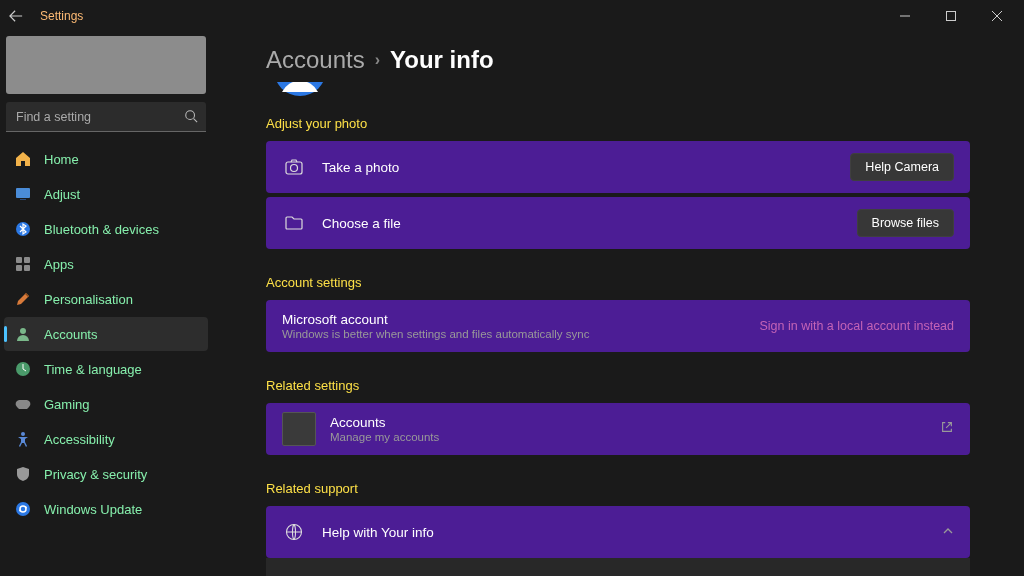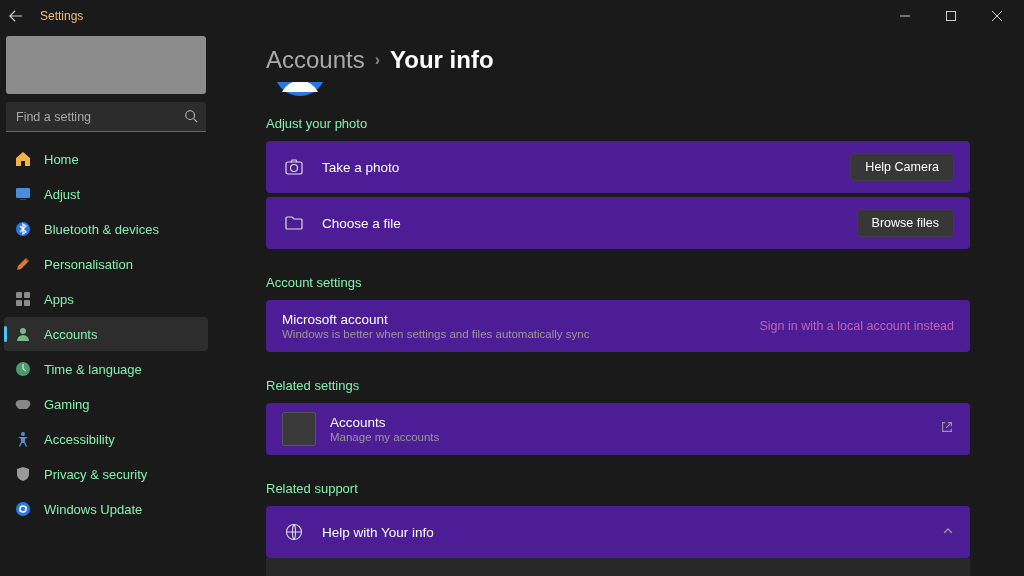--- a/index.html
+++ b/index.html
@@ -22,21 +22,21 @@
 .nav-item.active { background:#2d2d2d; }
 .nav-item.active::before { content:""; position:absolute; left:0; top:9px; bottom:9px; width:3px; background:#4cc2ff; border-radius:2px; }
 .nav-icon { width:18px; display:flex; align-items:center; justify-content:center; }
 .main { flex:1; padding:14px 54px 10px 54px; overflow:auto; }
 .main::-webkit-scrollbar { width:4px; } .main::-webkit-scrollbar-thumb { background:#444; }
 .breadcrumb { display:flex; align-items:center; gap:10px; font-size:24px; font-weight:600; margin-bottom:8px; }
 .bc-parent { color:#aaa; font-weight:500; }
 .bc-chevron { color:#888; font-size:16px; }
 .avatar-slice { width:52px; height:18px; overflow:hidden; margin-left:8px; margin-bottom:16px; }
 .avatar-slice svg { margin-top:-38px; }
-.section-label { font-size:13px; color:#86efac; margin:4px 0 10px 0; font-weight:400; }
+.section-label { font-size:13px; color:#fde047; margin:4px 0 10px 0; font-weight:400; }
 .card { background:#4c1d95; border-radius:4px; padding:0 16px; display:flex; align-items:center; min-height:52px; margin-bottom:4px; }
 .card + .card { margin-top:4px; }
 .card-icon { width:24px; margin-right:16px; color:#ddd; display:flex; align-items:center; justify-content:center; }
 .card-body { flex:1; }
 .card-title { font-size:13.5px; color:#fff; }
 .card-sub { font-size:11.5px; color:#999; margin-top:1px; }
 .btn { background:#373737; border:1px solid #3f3f3f; color:#fff; font-size:12.5px; padding:6px 14px; border-radius:4px; cursor:pointer; }
 .link-accent { color:#c463b6; font-size:12.5px; cursor:pointer; }
 .square { width:34px; height:34px; background:#3a3a3a; border:1px solid #555; border-radius:2px; margin-right:14px; }
 .open-ext { color:#999; cursor:pointer; }
@@ -107,37 +107,37 @@
           <span class="nav-icon">
             <svg width="16" height="16" viewBox="0 0 16 16">
               <circle fill="#2b78e4" cx="8" cy="8" r="7"></circle>
               <path stroke="#fff" stroke-width="1.2" fill="none" d="M5 5l6 6-3 2V3l3 2-6 6"></path>
             </svg>
           </span>
           <span>Bluetooth &amp; devices</span>
         </div>
       <div class="nav-item">
           <span class="nav-icon">
-            <svg width="16" height="16" viewBox="0 0 16 16">
-              <path fill="#d87a3a" d="M2 14l1-4 8-8 3 3-8 8z"></path>
-              <path fill="#8a4a1a" d="M11 2l3 3-1 1-3-3z"></path>
-            </svg>
-          </span>
-          <span>Personalisation</span>
-        </div>
-      <div class="nav-item">
-          <span class="nav-icon">
             <svg width="16" height="16" viewBox="0 0 16 16" fill="#8a8a8a">
               <rect x="1" y="1" width="6" height="6" rx="1"></rect>
               <rect x="9" y="1" width="6" height="6" rx="1"></rect>
               <rect x="1" y="9" width="6" height="6" rx="1"></rect>
               <rect x="9" y="9" width="6" height="6" rx="1"></rect>
             </svg>
           </span>
           <span>Apps</span>
+        </div>
+      <div class="nav-item">
+          <span class="nav-icon">
+            <svg width="16" height="16" viewBox="0 0 16 16">
+              <path fill="#d87a3a" d="M2 14l1-4 8-8 3 3-8 8z"></path>
+              <path fill="#8a4a1a" d="M11 2l3 3-1 1-3-3z"></path>
+            </svg>
+          </span>
+          <span>Personalisation</span>
         </div>
       <div class="nav-item active">
           <span class="nav-icon">
             <svg width="16" height="16" viewBox="0 0 16 16" fill="#7ab88a">
               <circle cx="8" cy="5" r="3"></circle>
               <path d="M2 15a6 6 0 0112 0z"></path>
             </svg>
           </span>
           <span>Accounts</span>
         </div>

